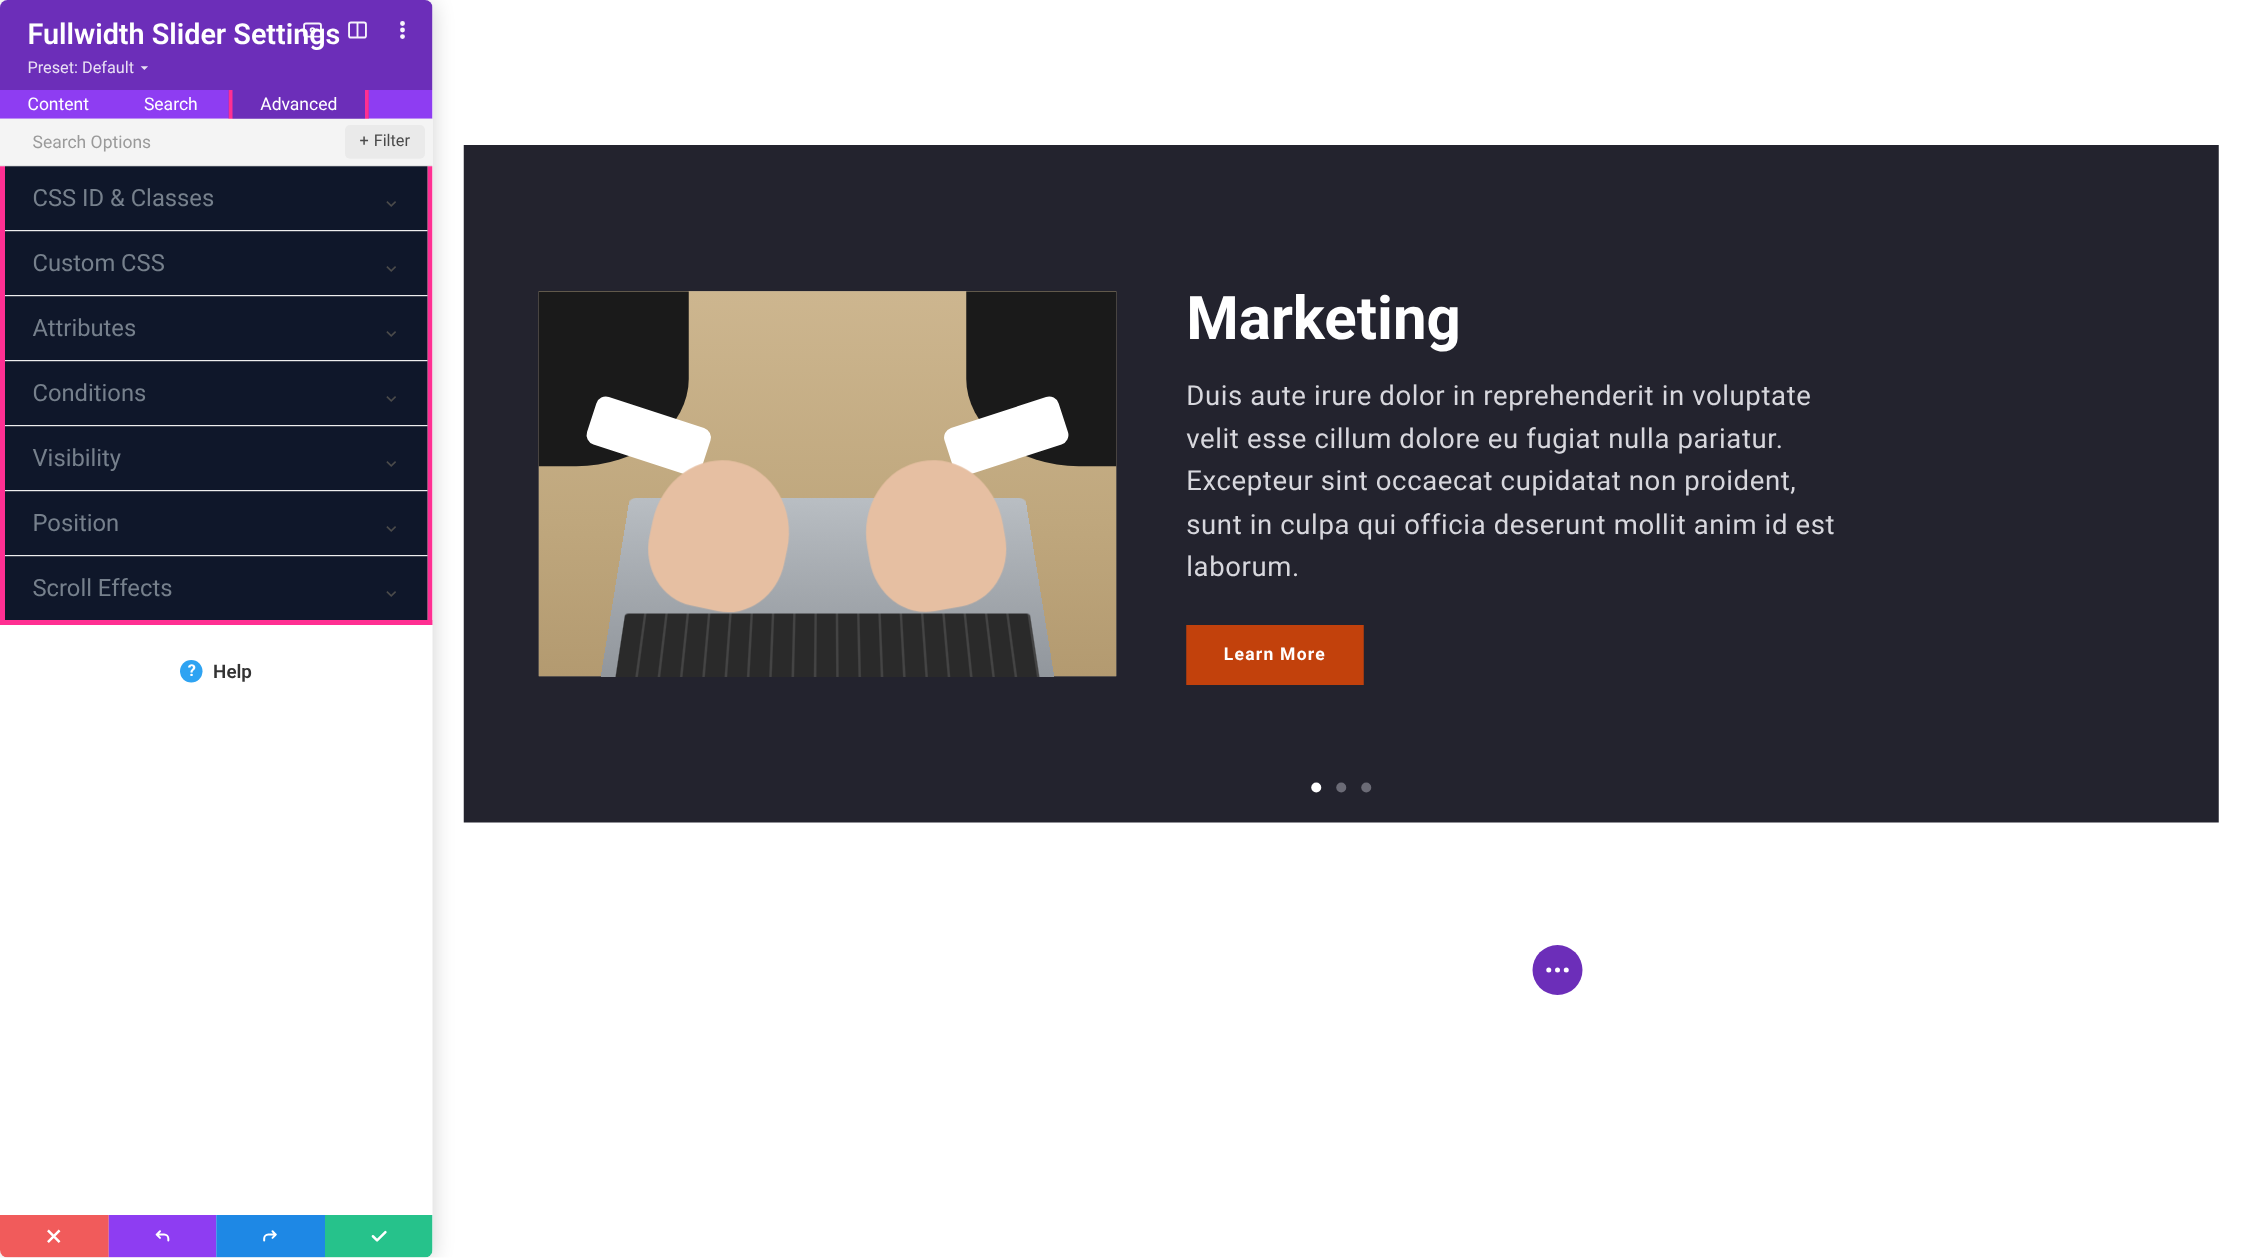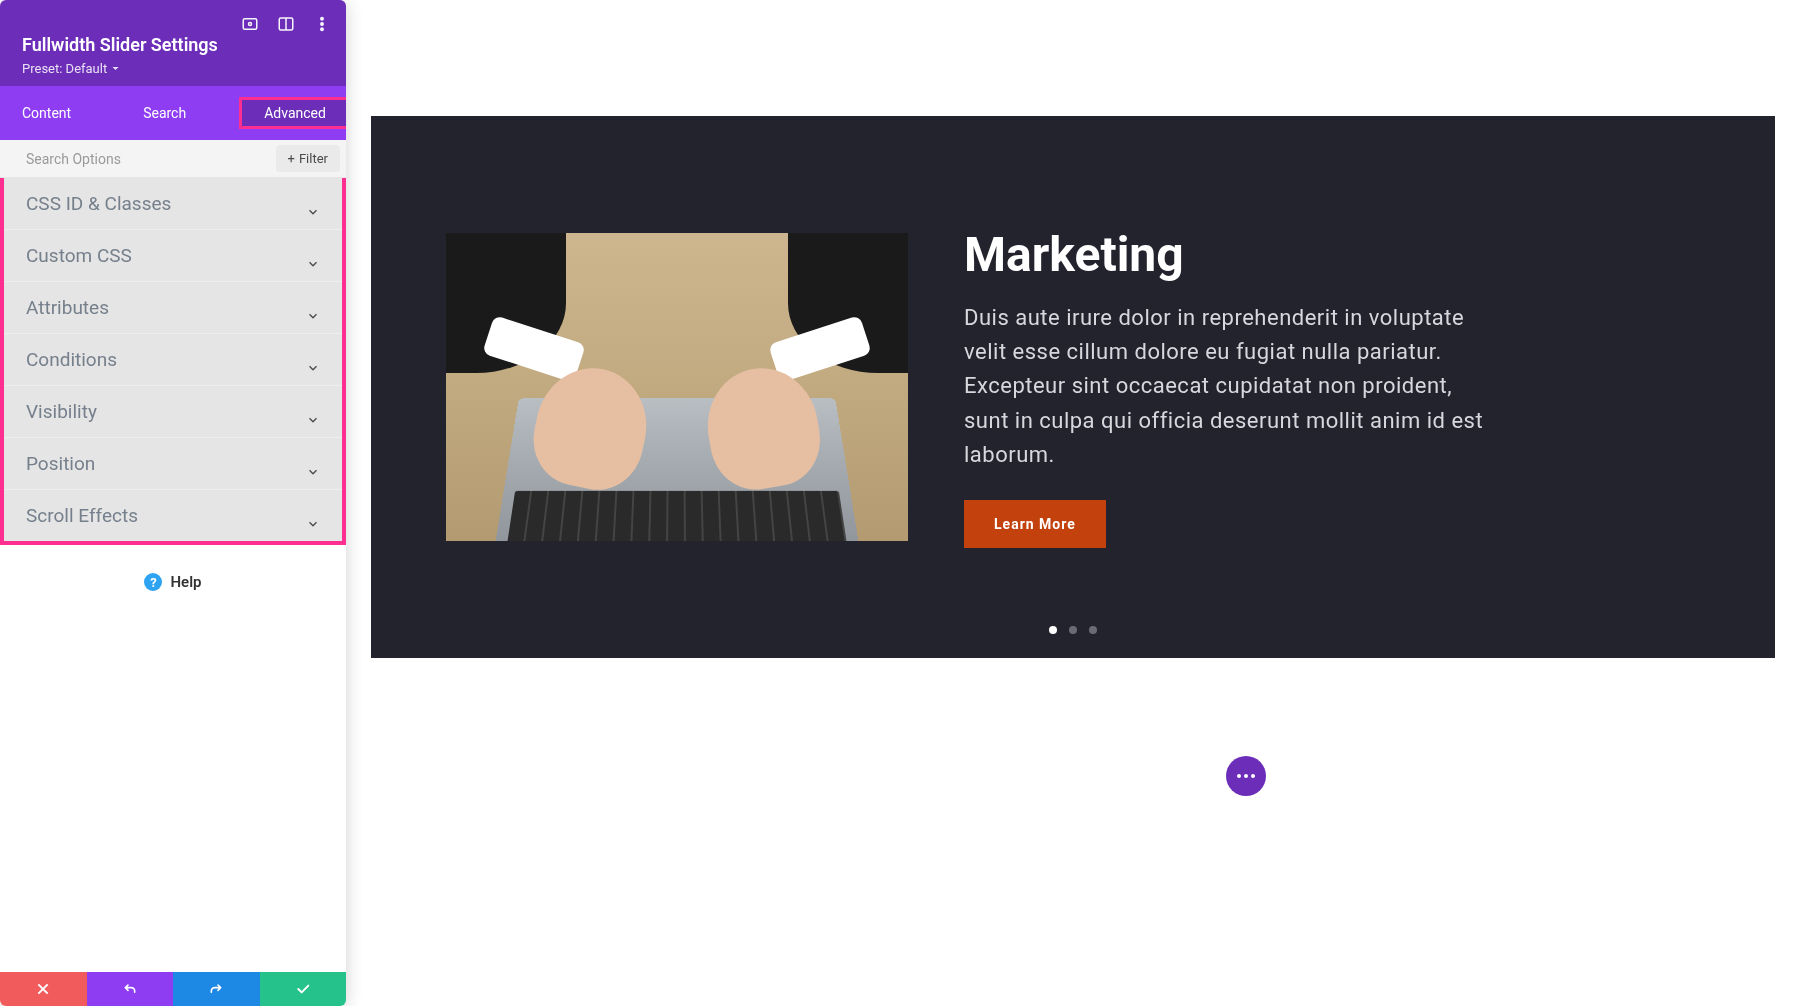--- a/index.html
+++ b/index.html
@@ -15,33 +15,33 @@
     background: #fff;
   }
 
   
   .panel-header {
     background: #6c2eb9;
     color: #fff;
     padding: 14px 20px 10px 22px;
     position: relative;
   }
-  .panel-title { font-size: 18px; font-weight: 600; margin-top: 20px; }
+  .panel-title { font-size: 23px; font-weight: 600; }
   .panel-preset { font-size: 13px; opacity: .85; margin-top: 6px; display: flex; align-items: center; gap: 4px; }
   .panel-header-icons {
     position: absolute; top: 14px; right: 14px;
     display: flex; gap: 16px; align-items: center;
   }
   .hicon { width: 20px; height: 20px; display: flex; align-items:center; justify-content:center; cursor:pointer; opacity:.95; }
   .hicon svg { width: 18px; height: 18px; stroke:#fff; fill:none; stroke-width:2; }
 
   
   .panel-tabs {
     background: #8e3df2;
-    display: flex; height: 54px; gap: 28px;
+    display: flex; height: 23px;
   }
   .tab {
     color: #fff; font-size: 14px; padding: 0 22px;
     display: flex; align-items: center; cursor: pointer;
   }
   .tab.active-wrap {
     padding: 3px;
   }
   .tab-active-inner {
     background: #6c2eb9;
@@ -67,24 +67,24 @@
     font-size: 13px; padding: 6px 12px; margin-right: 6px;
     border-radius: 4px; cursor: pointer;
   }
 
   
   .accordion-wrap {
     border: 4px solid #ff2f92; border-top: none;
     flex: 0 0 auto;
   }
   .acc-item {
-    display: flex; justify-content: space-between; align-items: flex-end;
+    display: flex; justify-content: space-between; align-items: center;
     padding: 14px 22px; border-bottom: 1px solid #eee;
     color: #76808c; font-size: 19px; cursor: pointer;
-    background: #e5e5e5;
+    background: #0f172a;
   }
   .acc-item:last-child { border-bottom: none; }
   .chev { width: 14px; height: 14px; }
   .chev svg { width: 14px; height: 14px; stroke:#4a4a4a; fill:none; stroke-width:2.2; }
 
   
   .help-row {
     display: flex; align-items: center; justify-content: center;
     gap: 8px; color: #333; font-weight: 600; font-size: 15px;
     margin-top: 28px;
@@ -109,21 +109,21 @@
 
   
   .canvas {
     flex: 1; position: relative; padding: 0 25px;
   }
   .slider {
     margin-top: 116px;
     height: 542px;
     background: #23232e;
     display: flex; align-items: center;
-    padding: 0 75px;
+    padding: 0 60px;
     gap: 56px;
     position: relative;
   }
   .slide-image {
     width: 462px; height: 308px; background: #d9c6a5;
     position: relative; overflow: hidden;
   }
   
   .desk { position:absolute; inset:0; background: linear-gradient(180deg,#cdb68f 0%, #bfa77d 60%, #b39a70 100%); }
   .laptop {

